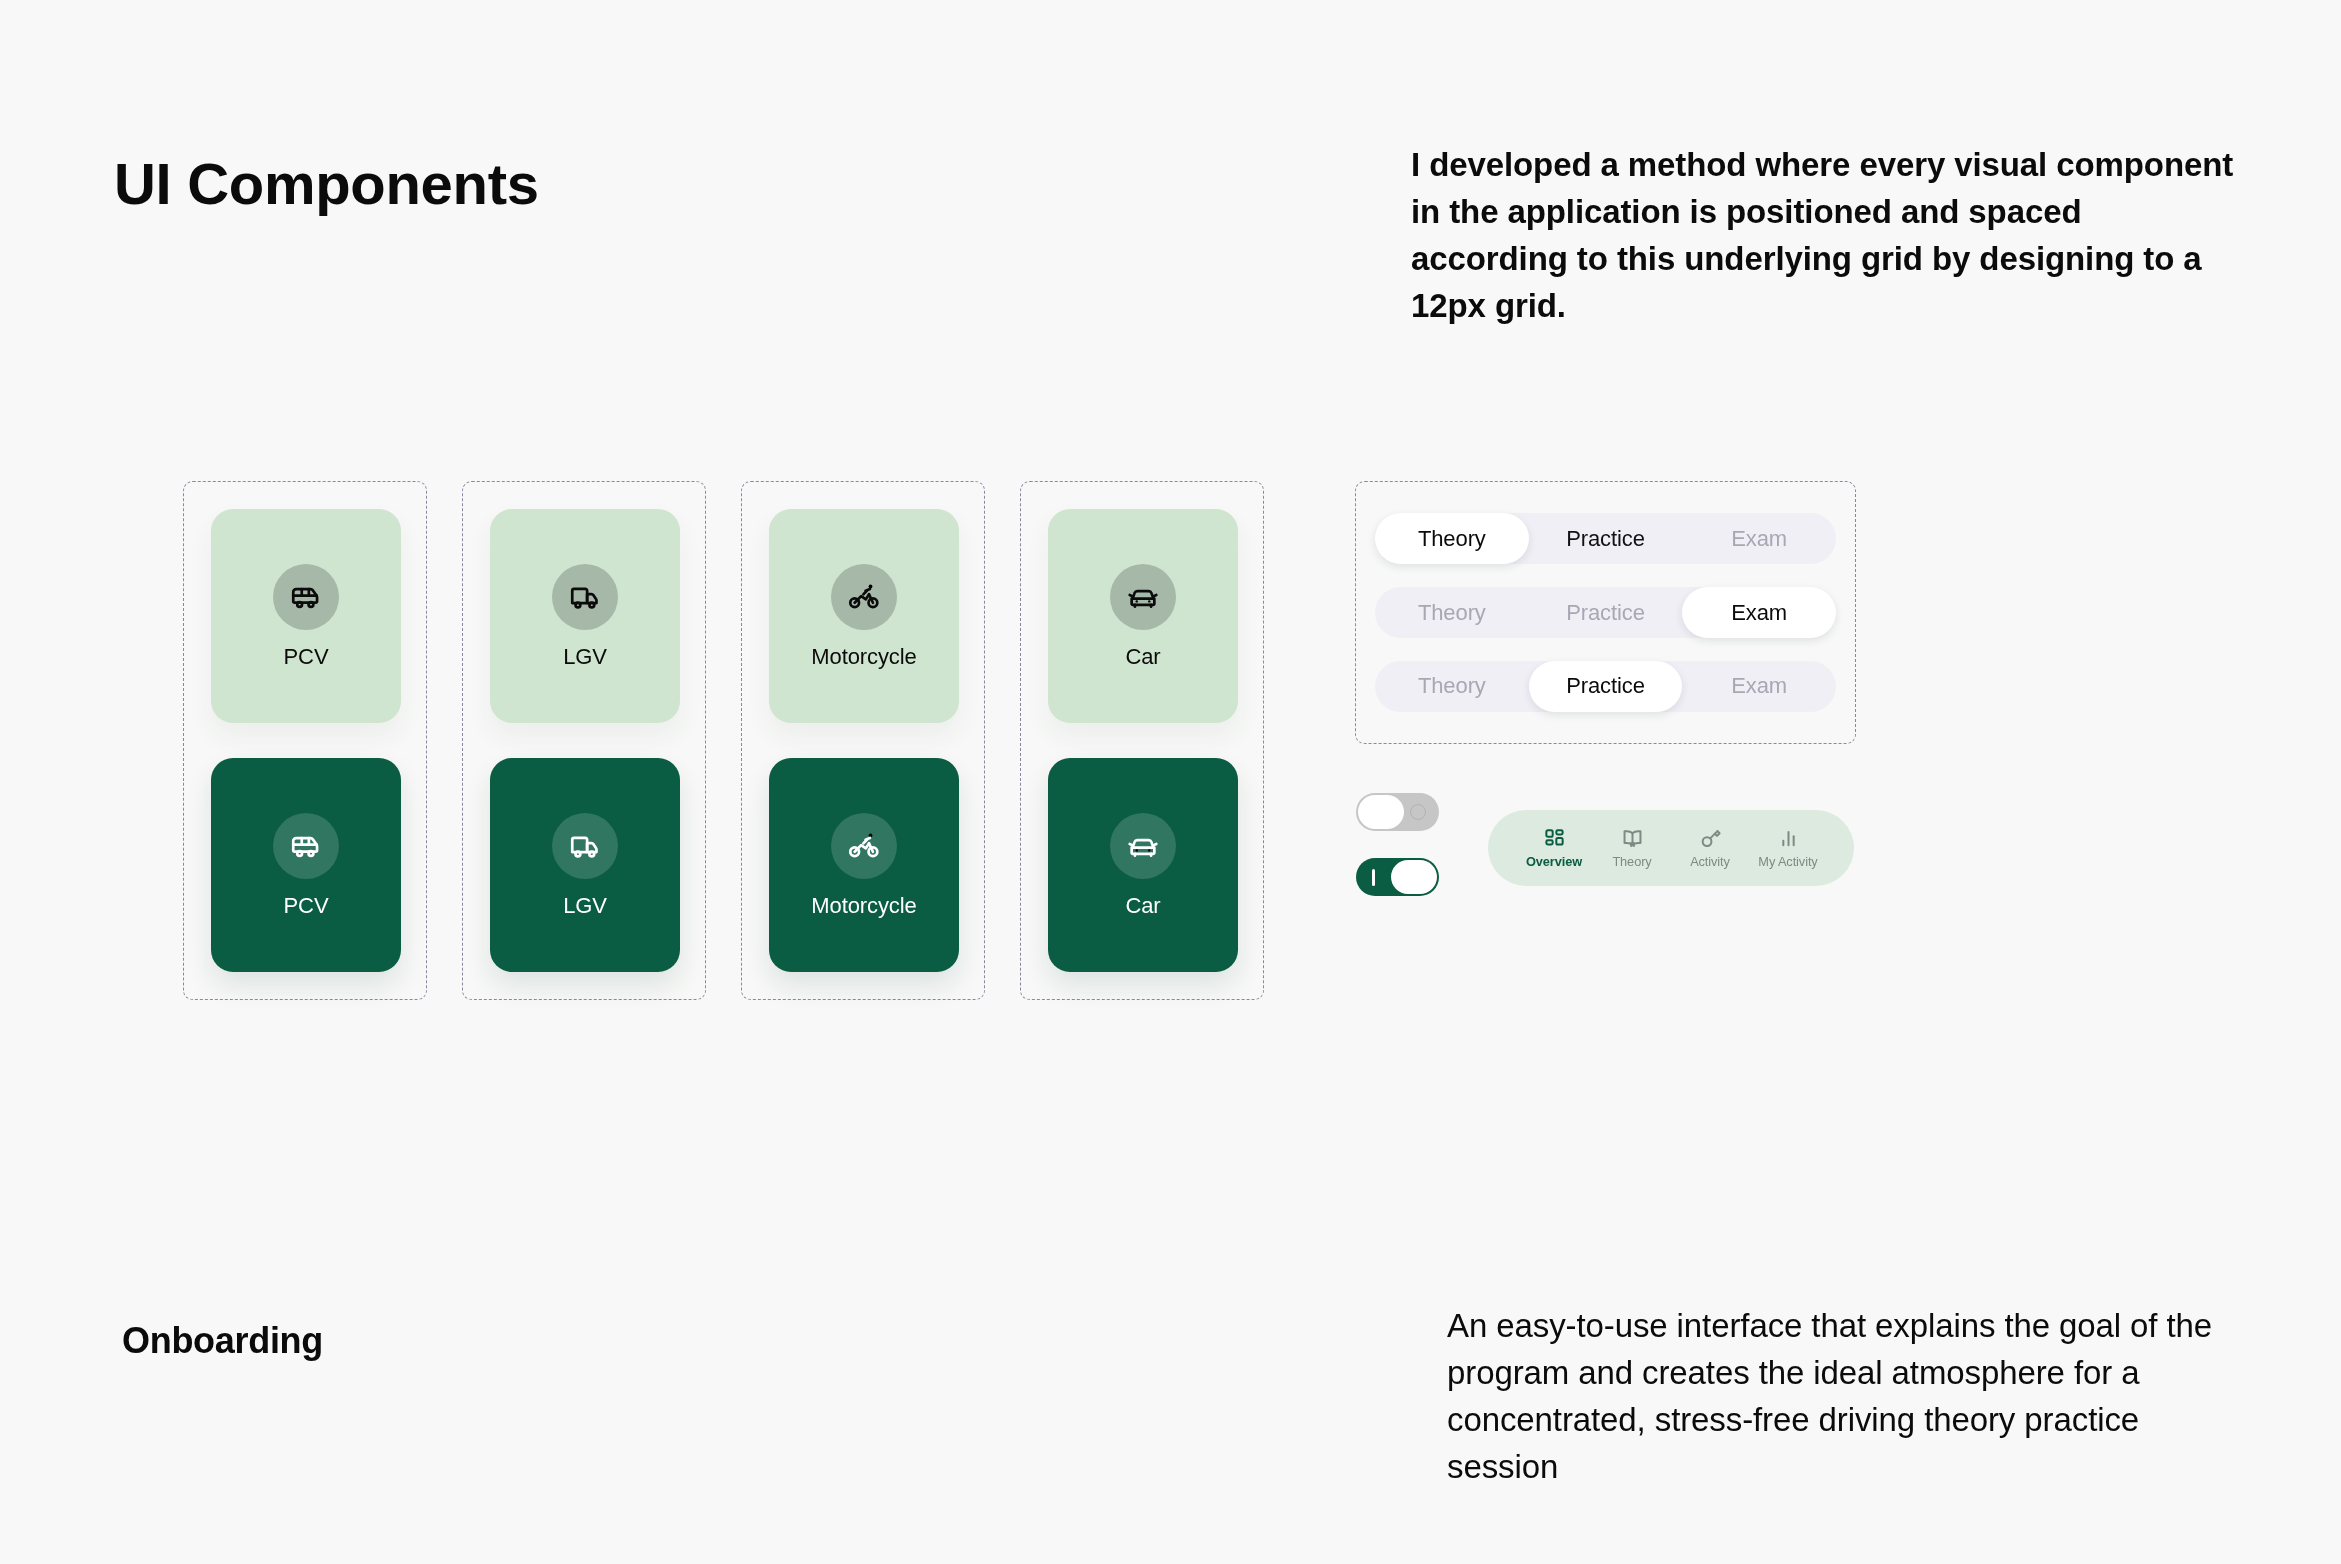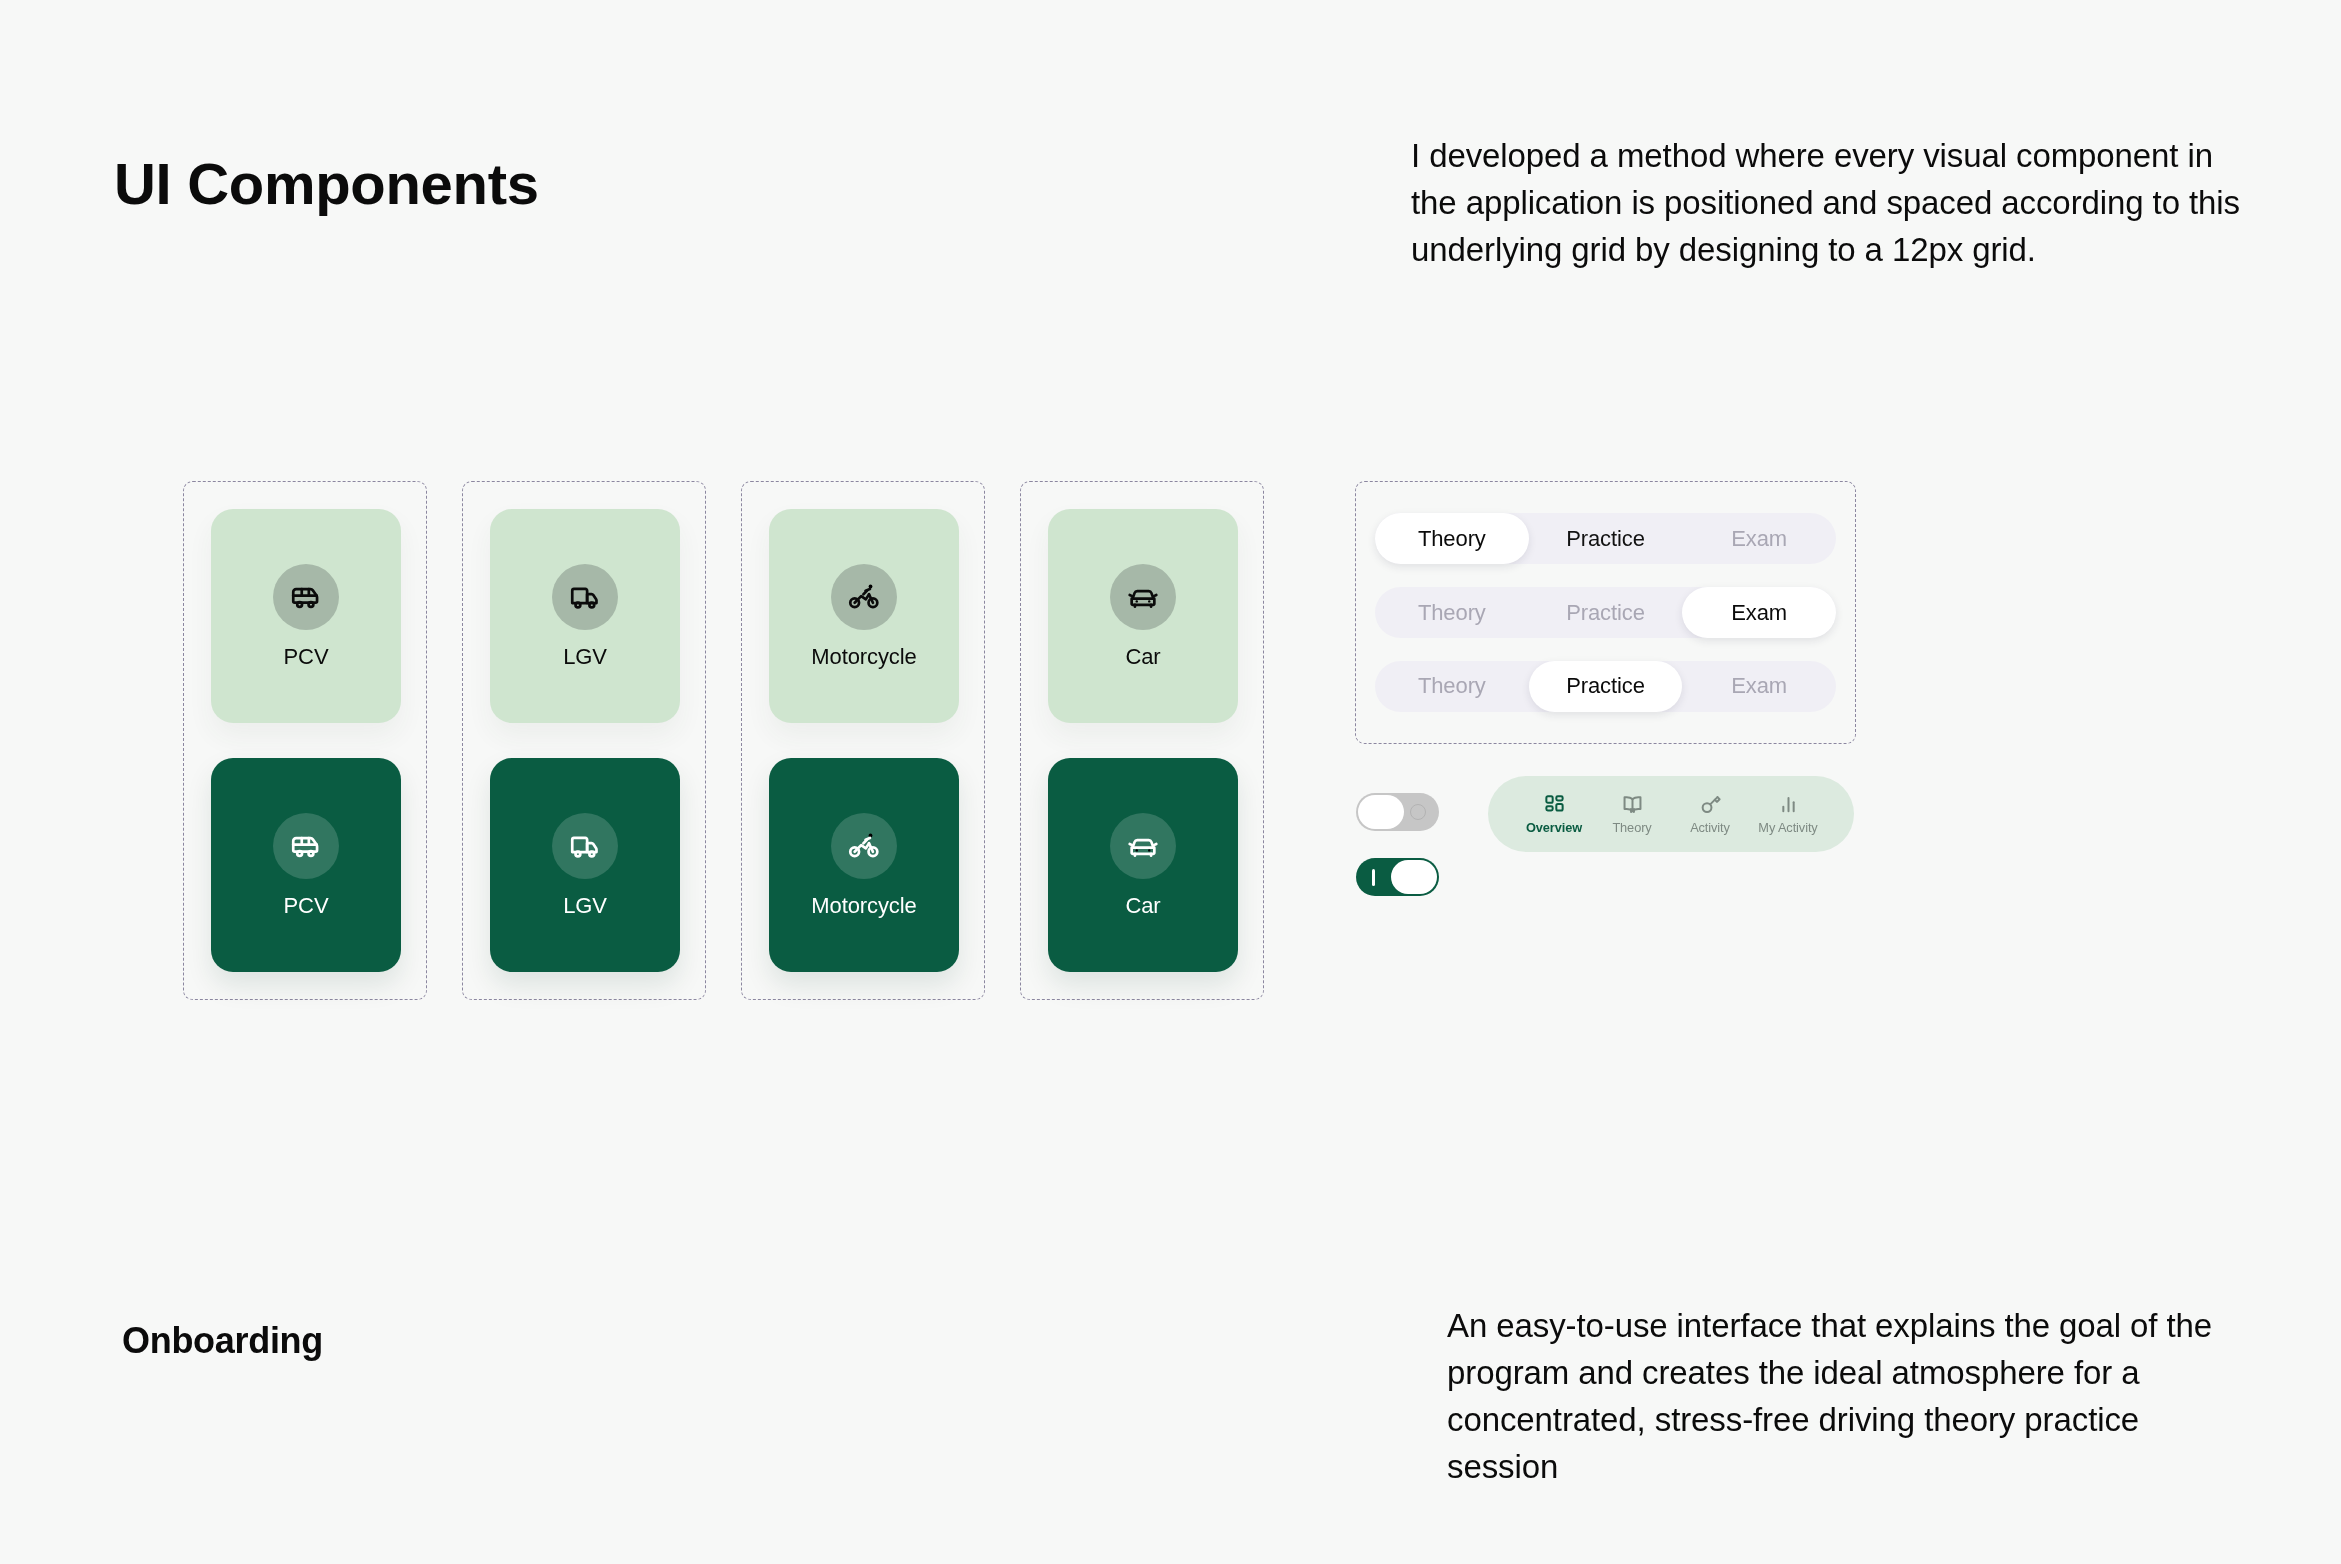--- a/index.html
+++ b/index.html
@@ -38,22 +38,23 @@
   .section-desc {
     position: absolute;
     color: #0B0B0B;
     font-size: 33px;
     line-height: 1.42;
     font-weight: 400;
     letter-spacing: -0.1px;
   }
   #ui-components-desc {
     left: 1411px;
-    top: 100px;
+    top: 109px;
     width: 829px;
+    font-weight: bold;
   }
   #onboarding-desc {
     left: 1447px;
     top: 1270px;
     width: 768px;
   }
 
   
   .vehicle-grid {
     position: absolute;
@@ -213,21 +214,21 @@
   .glyph-i {
     width: 3px; height: 17px;
     background: #FFFFFF;
     border-radius: 1.8px;
   }
 
   
   #bottom-nav {
     position: absolute;
     left: 1488px;
-    top: 776px;
+    top: 810px;
     width: 366px;
     height: 76px;
     background: #DCEADF;
     border-radius: 38px;
     display: flex;
     align-items: center;
     justify-content: center;
     gap: 0;
     box-sizing: border-box;
     padding: 0 27px;

